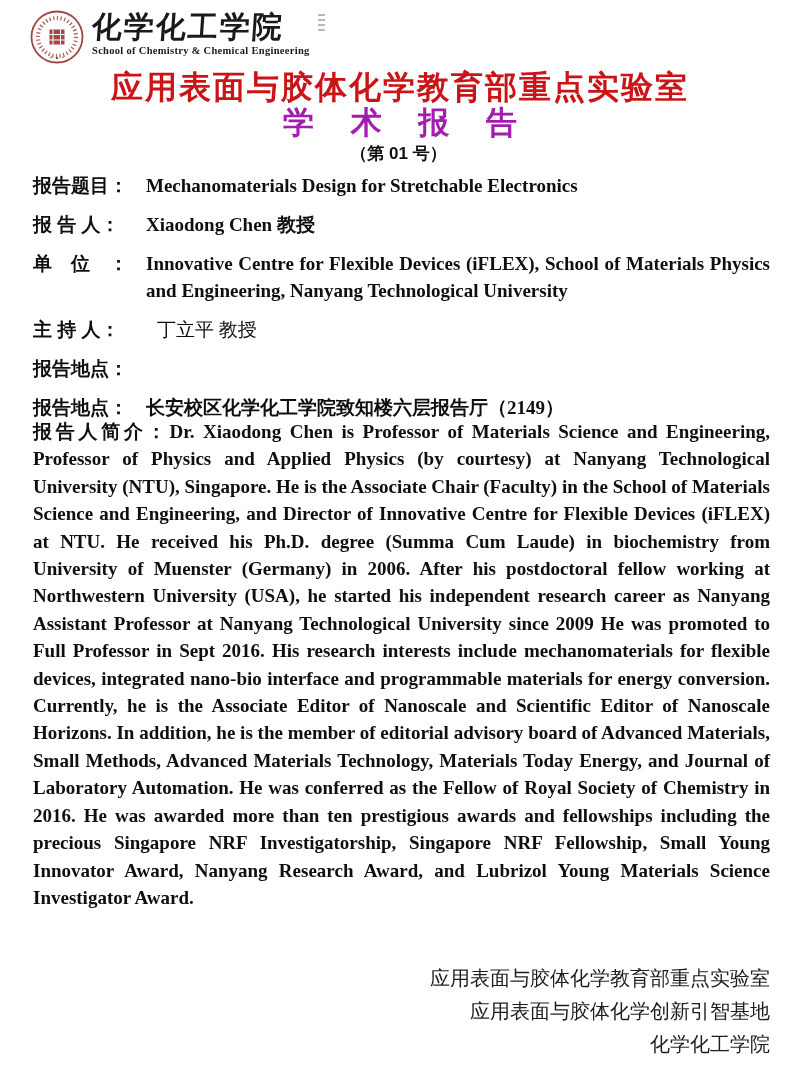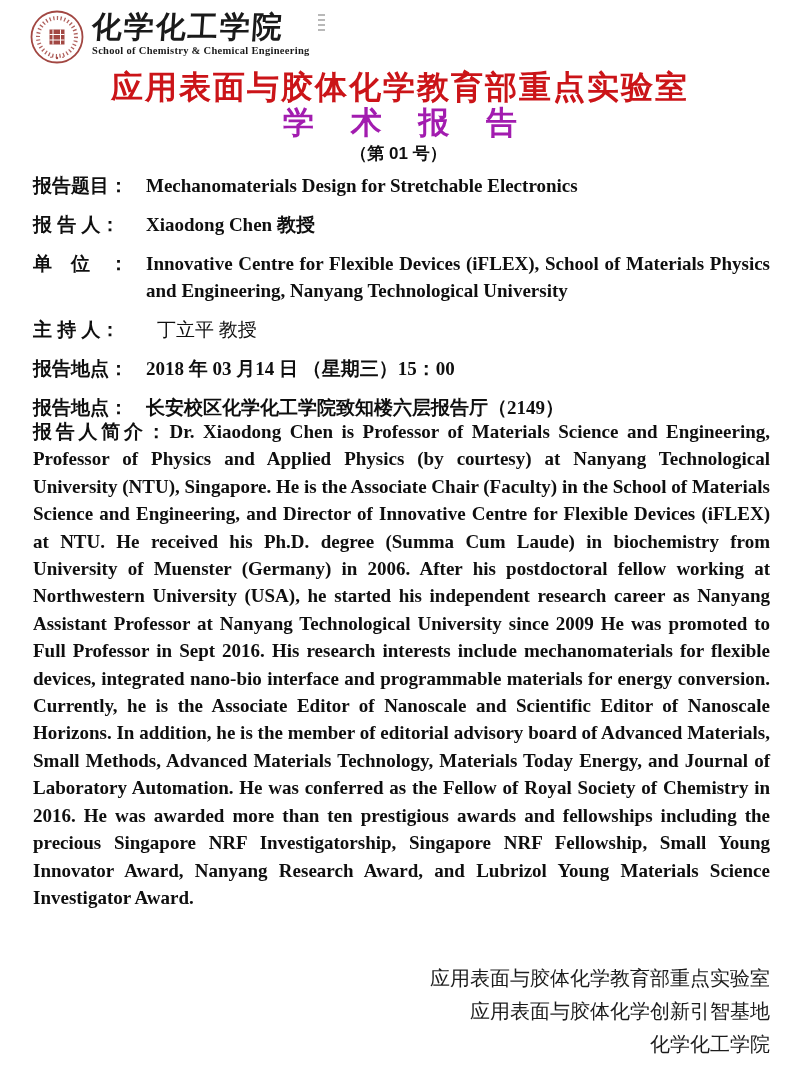--- a/index.html
+++ b/index.html
@@ -151,21 +151,20 @@
       <span class="field-value justify">Innovative Centre for Flexible Devices (iFLEX), School of Materials Physics and Engineering, Nanyang Technological University</span>
     </div>
 
     <div class="field-row">
       <span class="field-label">主 持 人：</span>
       <span class="field-value light">丁立平 教授</span>
     </div>
 
     <div class="field-row">
       <span class="field-label">报告地点：</span>
-      <span class="field-value">2018 年 03 月14 日 （星期三）15：00</span>
     </div>
 
     <div class="field-row">
       <span class="field-label">报告地点：</span>
       <span class="field-value">长安校区化学化工学院致知楼六层报告厅（2149）</span>
     </div>
 
   </div>
 
   <p class="bio"><span class="bio-label">报告人简介：</span><span class="bio-text">Dr. Xiaodong Chen is Professor of Materials Science and Engineering, Professor of Physics and Applied Physics (by courtesy) at Nanyang Technological University (NTU), Singapore. He is the Associate Chair (Faculty) in the School of Materials Science and Engineering, and Director of Innovative Centre for Flexible Devices (iFLEX) at NTU. He received his Ph.D. degree (Summa Cum Laude) in biochemistry from University of Muenster (Germany) in 2006.  After his postdoctoral fellow working at Northwestern University (USA), he started his independent research career as Nanyang Assistant Professor at Nanyang Technological University since 2009 He was promoted to Full Professor in Sept 2016. His research interests include mechanomaterials for flexible devices, integrated nano-bio interface and programmable materials for energy conversion. Currently, he is the Associate Editor of Nanoscale and Scientific Editor of Nanoscale Horizons. In addition, he is the member of editorial advisory board of Advanced Materials, Small Methods, Advanced Materials Technology, Materials Today Energy, and Journal of Laboratory Automation. He was conferred as the Fellow of Royal Society of Chemistry in 2016. He was awarded more than ten prestigious awards and fellowships including the precious Singapore NRF Investigatorship, Singapore NRF Fellowship, Small Young Innovator Award, Nanyang Research Award, and Lubrizol Young Materials Science Investigator Award.</span></p>

